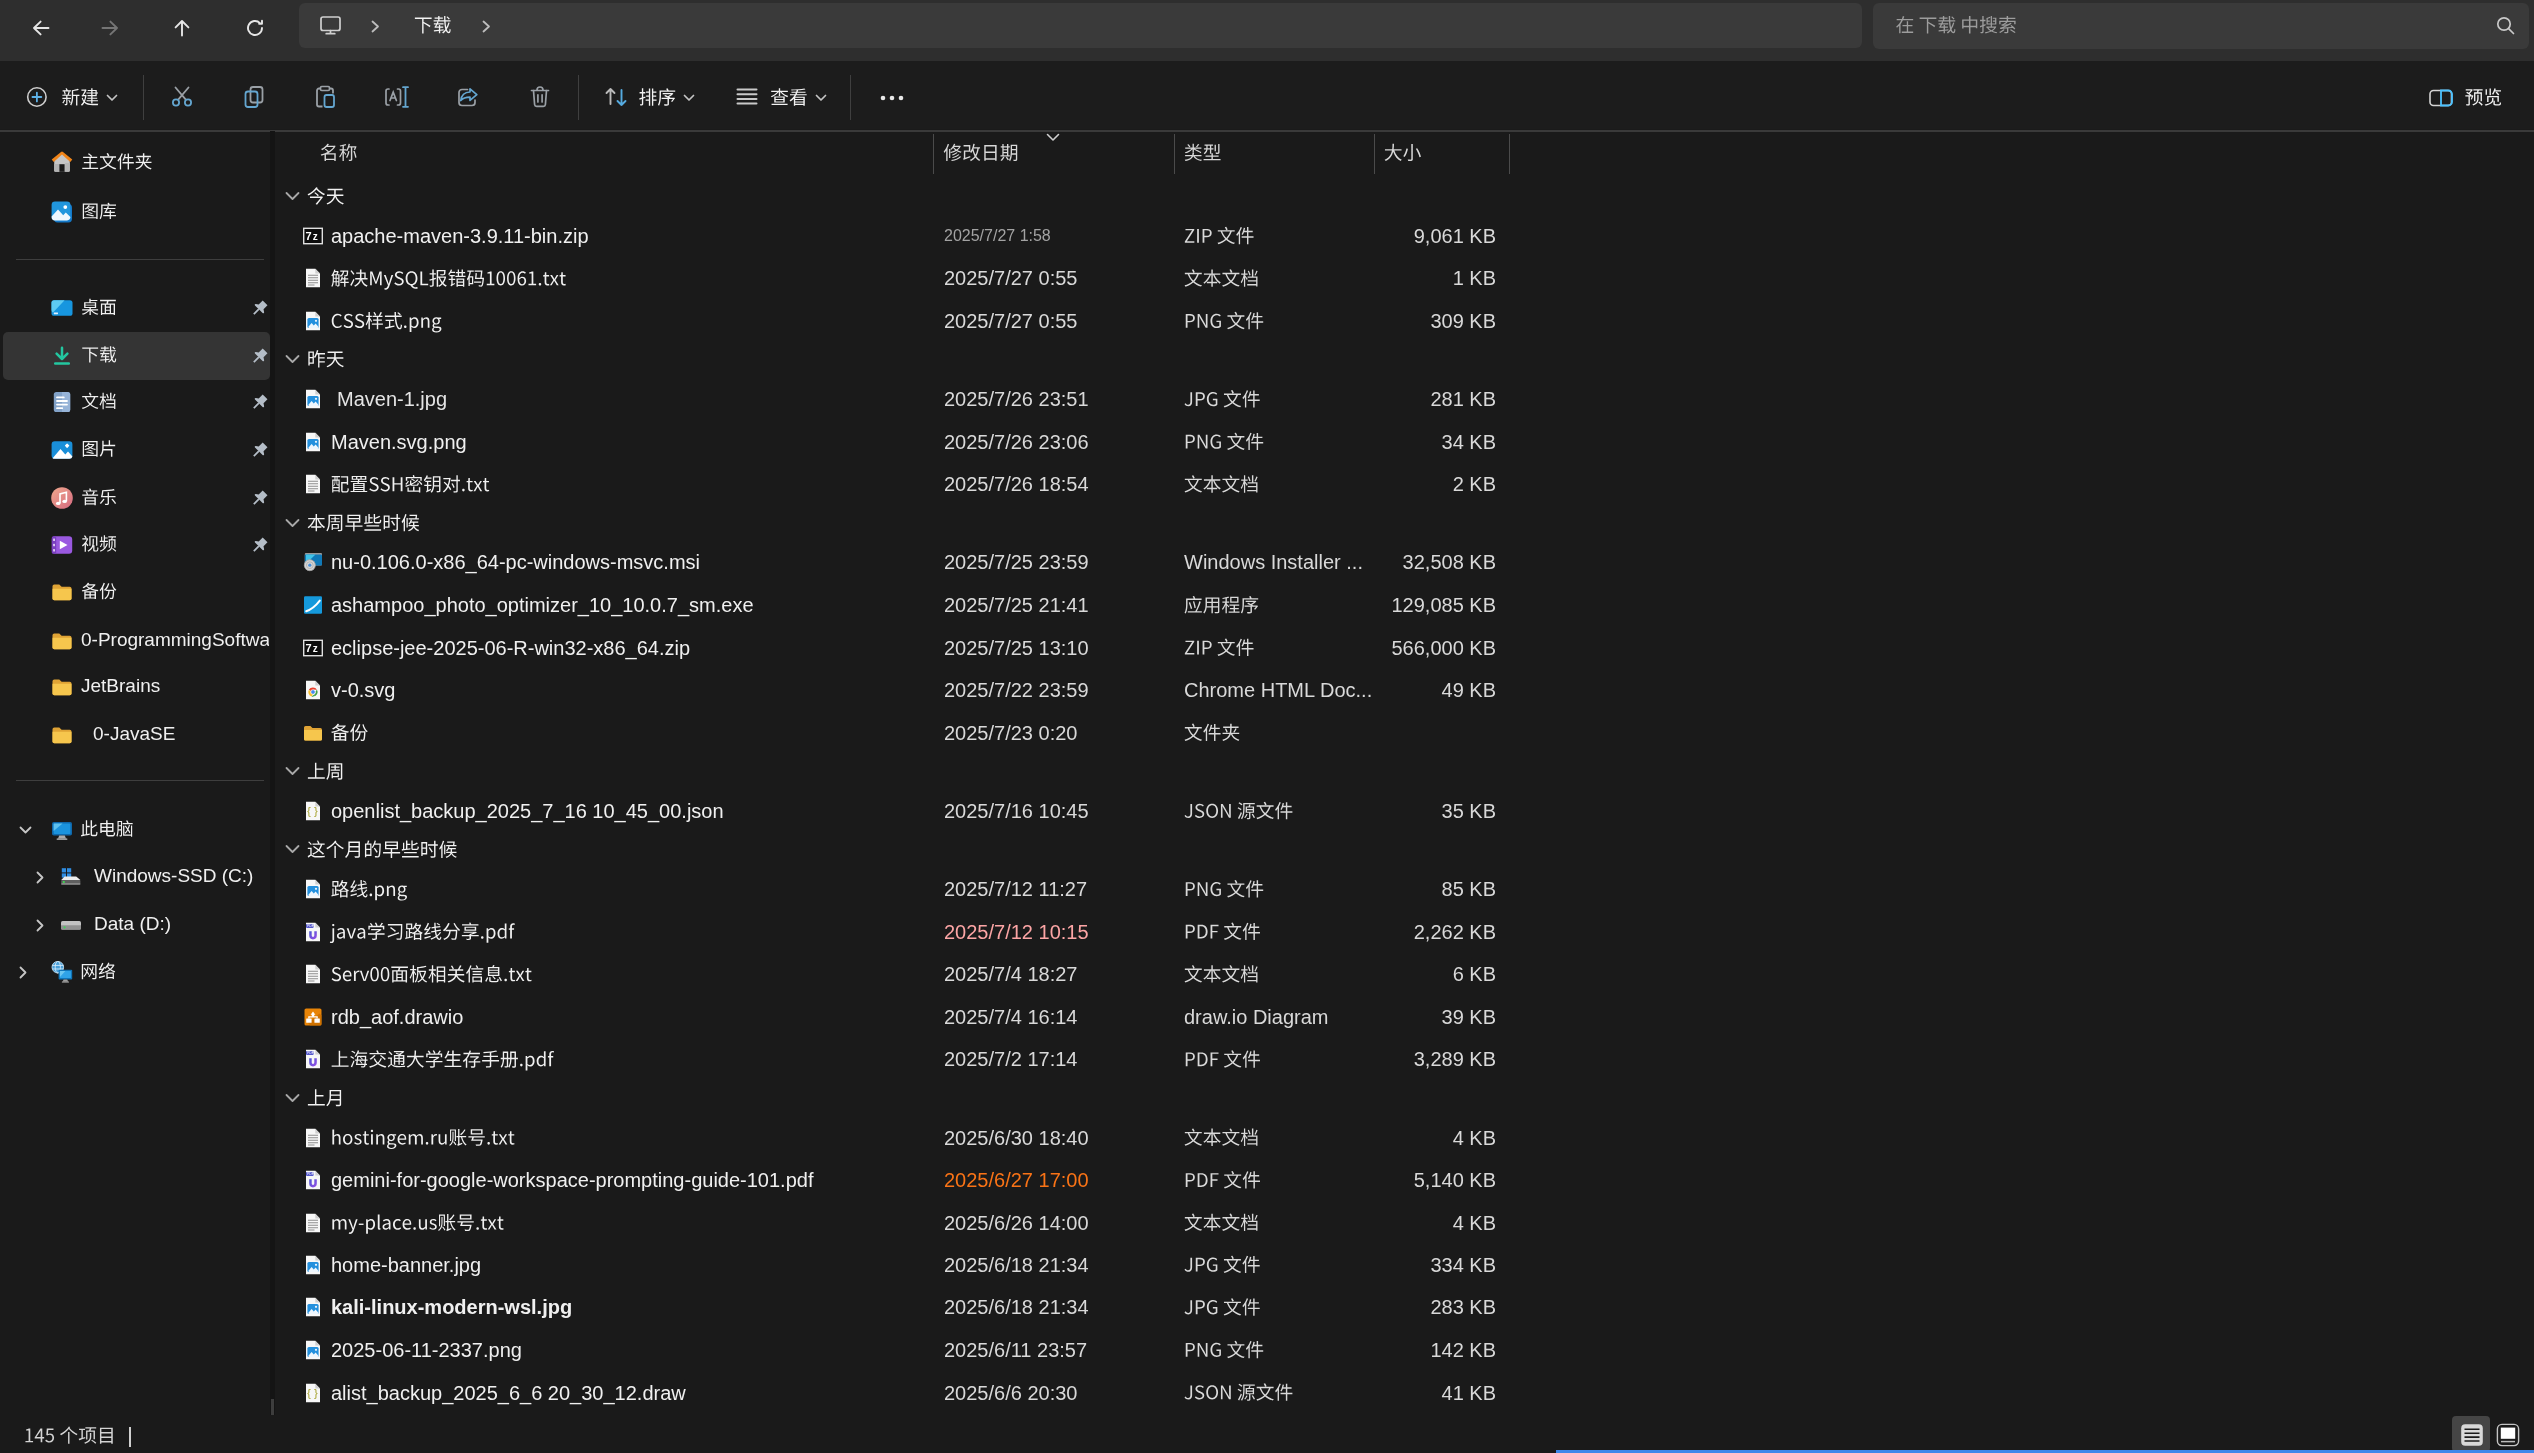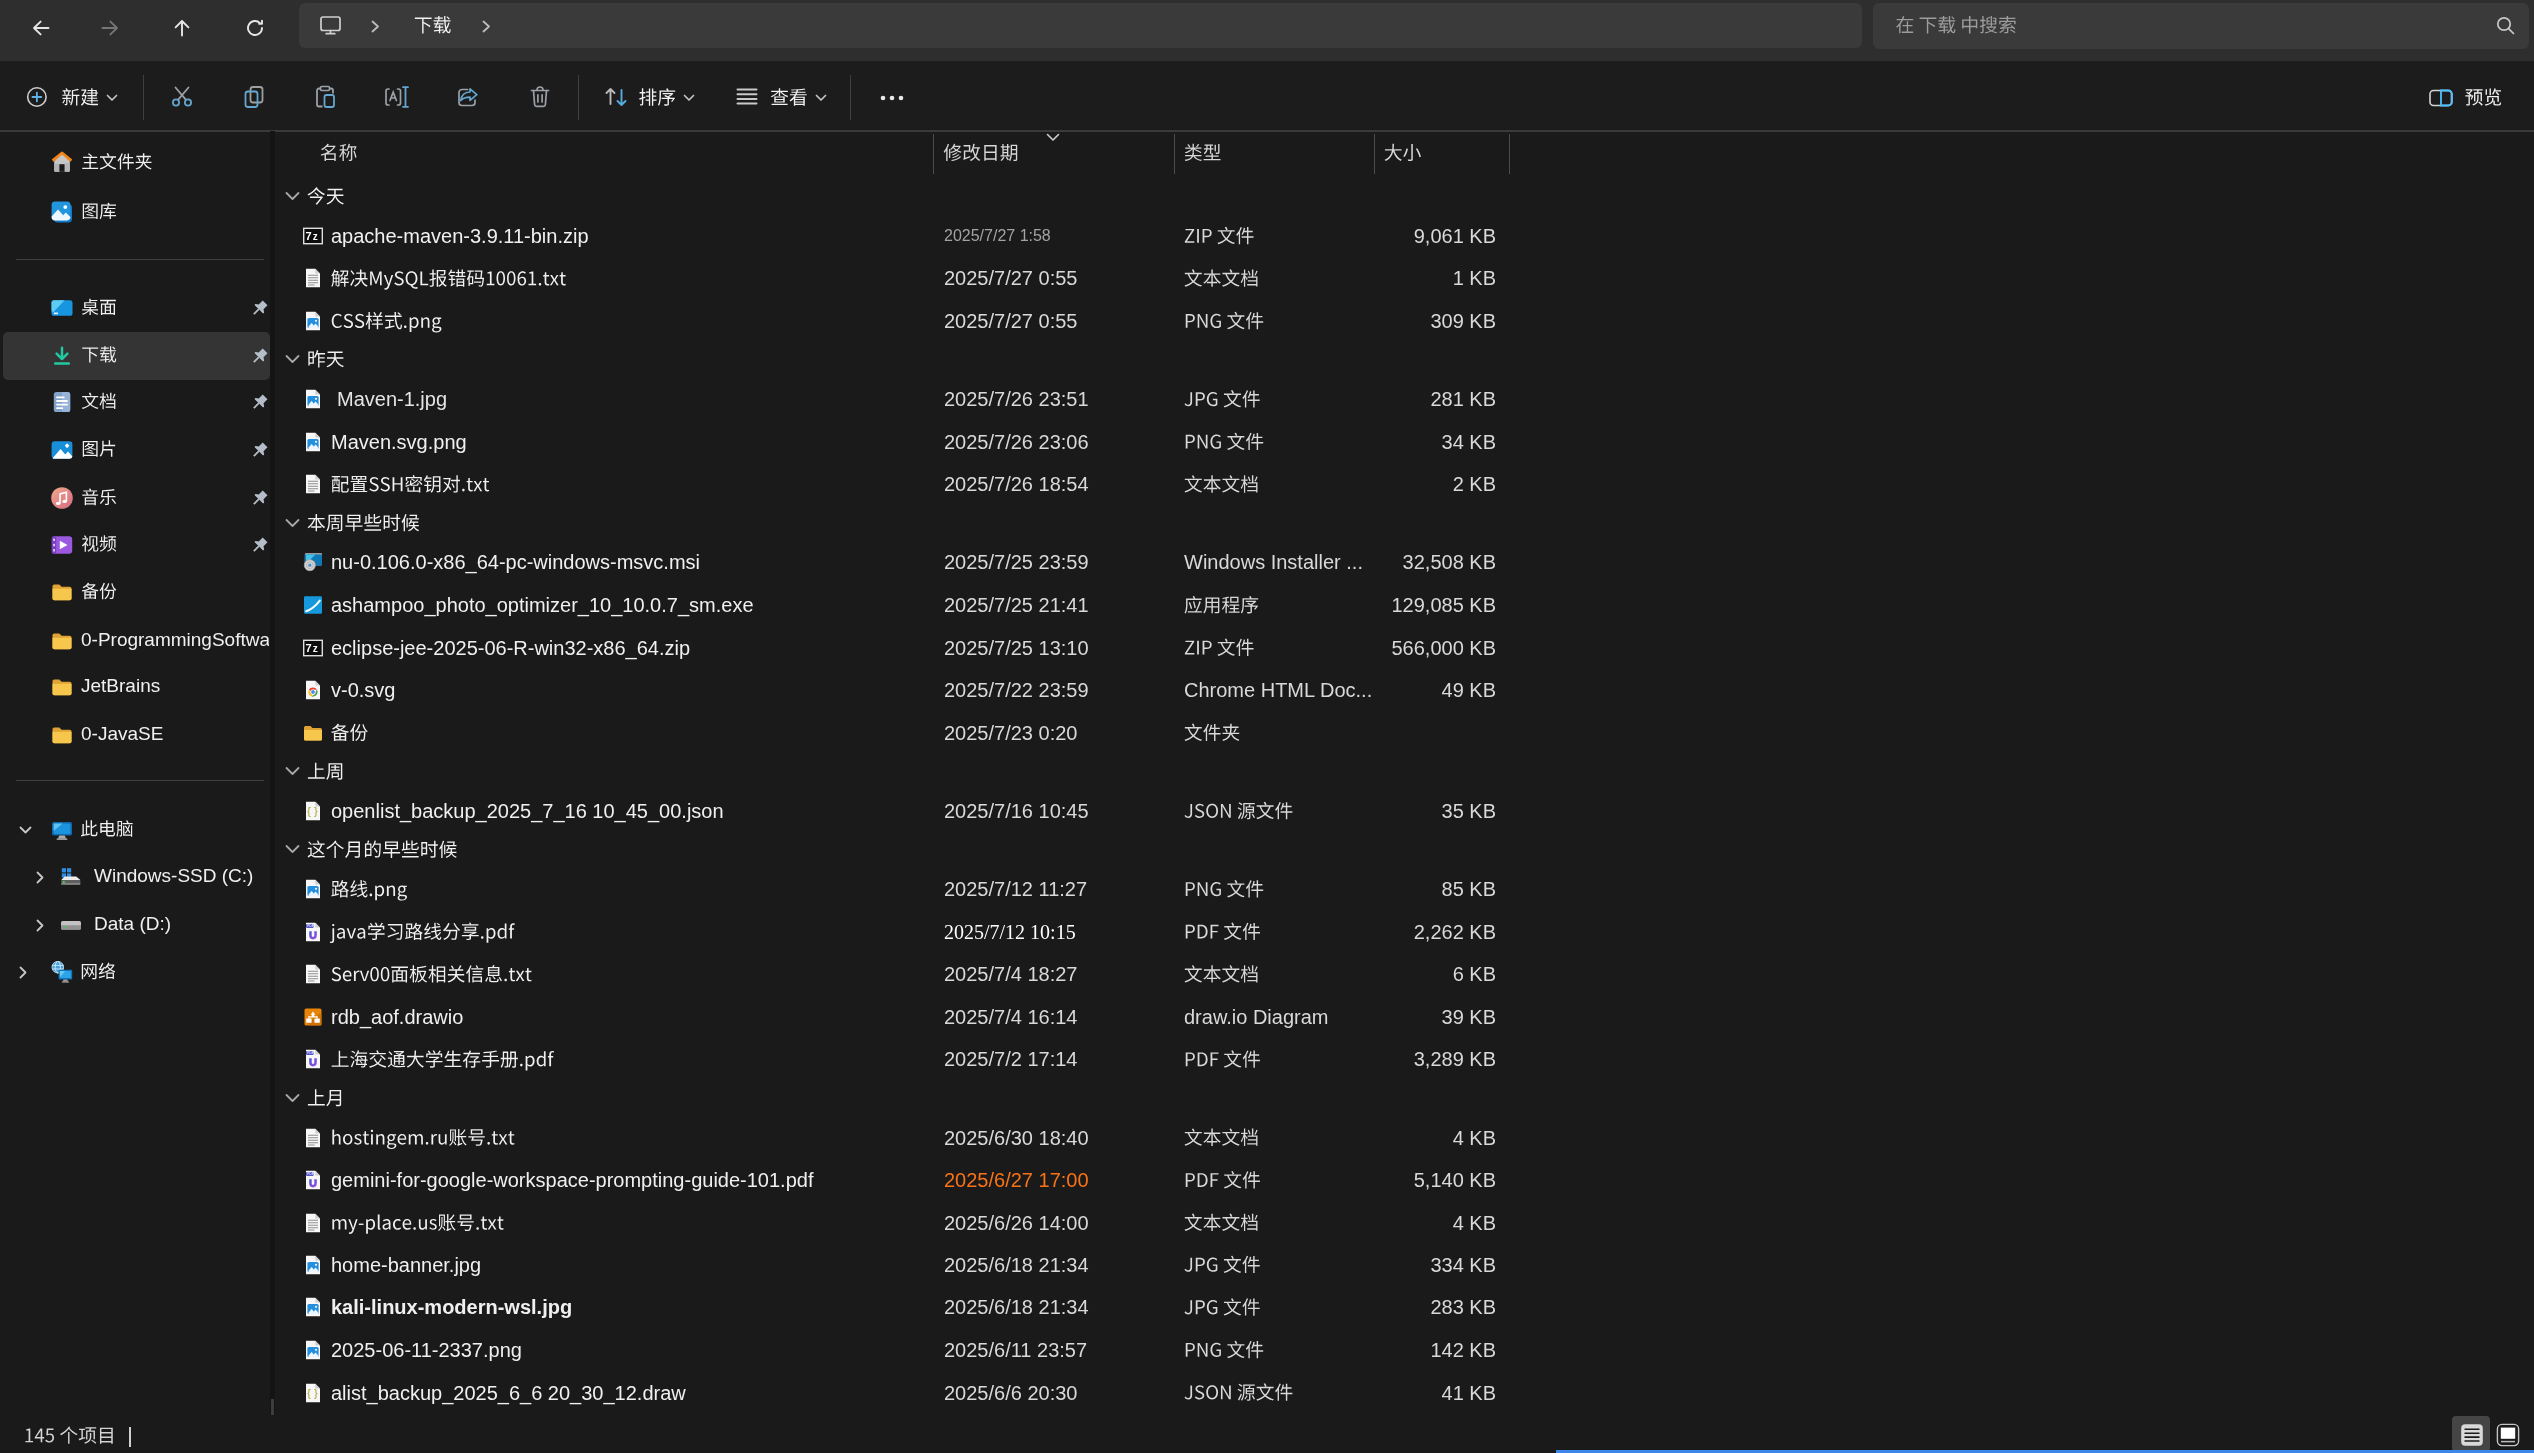--- a/index.html
+++ b/index.html
@@ -232,21 +232,21 @@
 <div style="position:absolute;left:81px;top:625px;height:30px;line-height:30px;font-size:19px;color:#f0f0f0;white-space:pre;width:188px;overflow:hidden;">0-ProgrammingSoftwa</div>
 <svg style="position:absolute;left:51px;top:676px;" width="22" height="22" viewBox="0 0 22 22">
     <path d="M1.5 5.2a1.8 1.8 0 0 1 1.8-1.8h5l2.3 2.3h8.1a1.8 1.8 0 0 1 1.8 1.8v10a1.8 1.8 0 0 1-1.8 1.8H3.3a1.8 1.8 0 0 1-1.8-1.8z" fill="#dfa335"></path>
 <path d="M1.5 7.8h19v9.7a1.8 1.8 0 0 1-1.8 1.8H3.3a1.8 1.8 0 0 1-1.8-1.8z" fill="#f6c64d"></path>
   </svg>
 <div style="position:absolute;left:81px;top:671px;height:30px;line-height:30px;font-size:19px;color:#f0f0f0;white-space:pre;width:188px;overflow:hidden;">JetBrains</div>
 <svg style="position:absolute;left:51px;top:724px;" width="22" height="22" viewBox="0 0 22 22">
     <path d="M1.5 5.2a1.8 1.8 0 0 1 1.8-1.8h5l2.3 2.3h8.1a1.8 1.8 0 0 1 1.8 1.8v10a1.8 1.8 0 0 1-1.8 1.8H3.3a1.8 1.8 0 0 1-1.8-1.8z" fill="#dfa335"></path>
 <path d="M1.5 7.8h19v9.7a1.8 1.8 0 0 1-1.8 1.8H3.3a1.8 1.8 0 0 1-1.8-1.8z" fill="#f6c64d"></path>
   </svg>
-<div style="position:absolute;left:81px;top:719px;height:30px;line-height:30px;font-size:19px;color:#f0f0f0;white-space:pre;width:188px;overflow:hidden;">0-JavaSE</div>
+<div style="position:absolute;left:93px;top:719px;height:30px;line-height:30px;font-size:19px;color:#f0f0f0;white-space:pre;width:188px;overflow:hidden;">0-JavaSE</div>
 <svg style="position:absolute;left:19px;top:826px;" width="13" height="9" viewBox="0 0 13 9">
     <path d="M1.5 1.5 6.5 6.5 11.5 1.5" stroke="#c6c6c6" stroke-width="1.8" fill="none" stroke-linecap="round" stroke-linejoin="round"></path>
   </svg>
 <svg style="position:absolute;left:51px;top:819px;" width="22" height="22" viewBox="0 0 22 22">
     <rect x="1" y="3" width="20" height="13.6" rx="1.8" fill="#0f68ab"></rect>
 <rect x="2.6" y="4.6" width="16.8" height="10.4" rx=".8" fill="#1b93dd"></rect>
 <path d="M2.6 4.6h9L2.6 12z" fill="#5ec1ef"></path>
 <path d="M8.2 16.6h5.6l1.2 2.8H7z" fill="#ababab"></path>
     <rect x="5.5" y="19.4" width="11" height="1.4" rx=".7" fill="#c4c4c4"></rect>
   </svg>
@@ -446,21 +446,21 @@
     <defs>
       <linearGradient id="pu" x1="0" y1="0" x2="1" y2="1">
 <stop offset="0" stop-color="#4a55d2"></stop>
         <stop offset="1" stop-color="#9a4fe8"></stop>
       </linearGradient>
     </defs>
 <rect x="3" y="2" width="7.6" height="4" rx="1" fill="#5558cc"></rect>
 <text x="4" y="5.2" font-family="Liberation Sans" font-size="3.4" fill="#fff">PDF</text>
 <path d="M6.2 9.2v4.4a3.8 3.8 0 0 0 7.6 0V9.2h-2.5v4.4a1.3 1.3 0 0 1-2.6 0V9.2z" fill="url(#pu)"></path>
   </svg>
-<div style="position:absolute;left:944px;top:917px;height:30px;line-height:30px;font-size:20px;color:#ffffff;white-space:pre;font-family:Liberation Serif, serif;">2025/7/12 10:15</div>
+<div style="position:absolute;left:944px;top:917px;height:30px;line-height:30px;font-size:20px;color:#fca5a5;white-space:pre;">2025/7/12 10:15</div>
 <div style="position:absolute;right:1038px;top:917px;height:30px;line-height:30px;font-size:20px;color:#d9d9d9;white-space:pre;margin-left:16px;">2,262 KB</div>
 <svg style="position:absolute;left:303px;top:964px;" width="20" height="20" viewBox="0 0 20 20">
     <path d="M3 .8h9.3L17 5.5v13.7H3z" fill="#f7f7f7"></path>
 <path d="M12.3.8 17 5.5h-4.7z" fill="#cfcfcf"></path>
     <g stroke="#8f8f8f" stroke-width="1.1">
       <path d="M5 7.2h10M5 9.7h10M5 12.2h10M5 14.7h10M5 17h6.5"></path>
     </g>
   </svg>
 <div style="position:absolute;left:944px;top:959px;height:30px;line-height:30px;font-size:20px;color:#d9d9d9;white-space:pre;">2025/7/4 18:27</div>
 <div style="position:absolute;right:1038px;top:959px;height:30px;line-height:30px;font-size:20px;color:#d9d9d9;white-space:pre;">6 KB</div>

